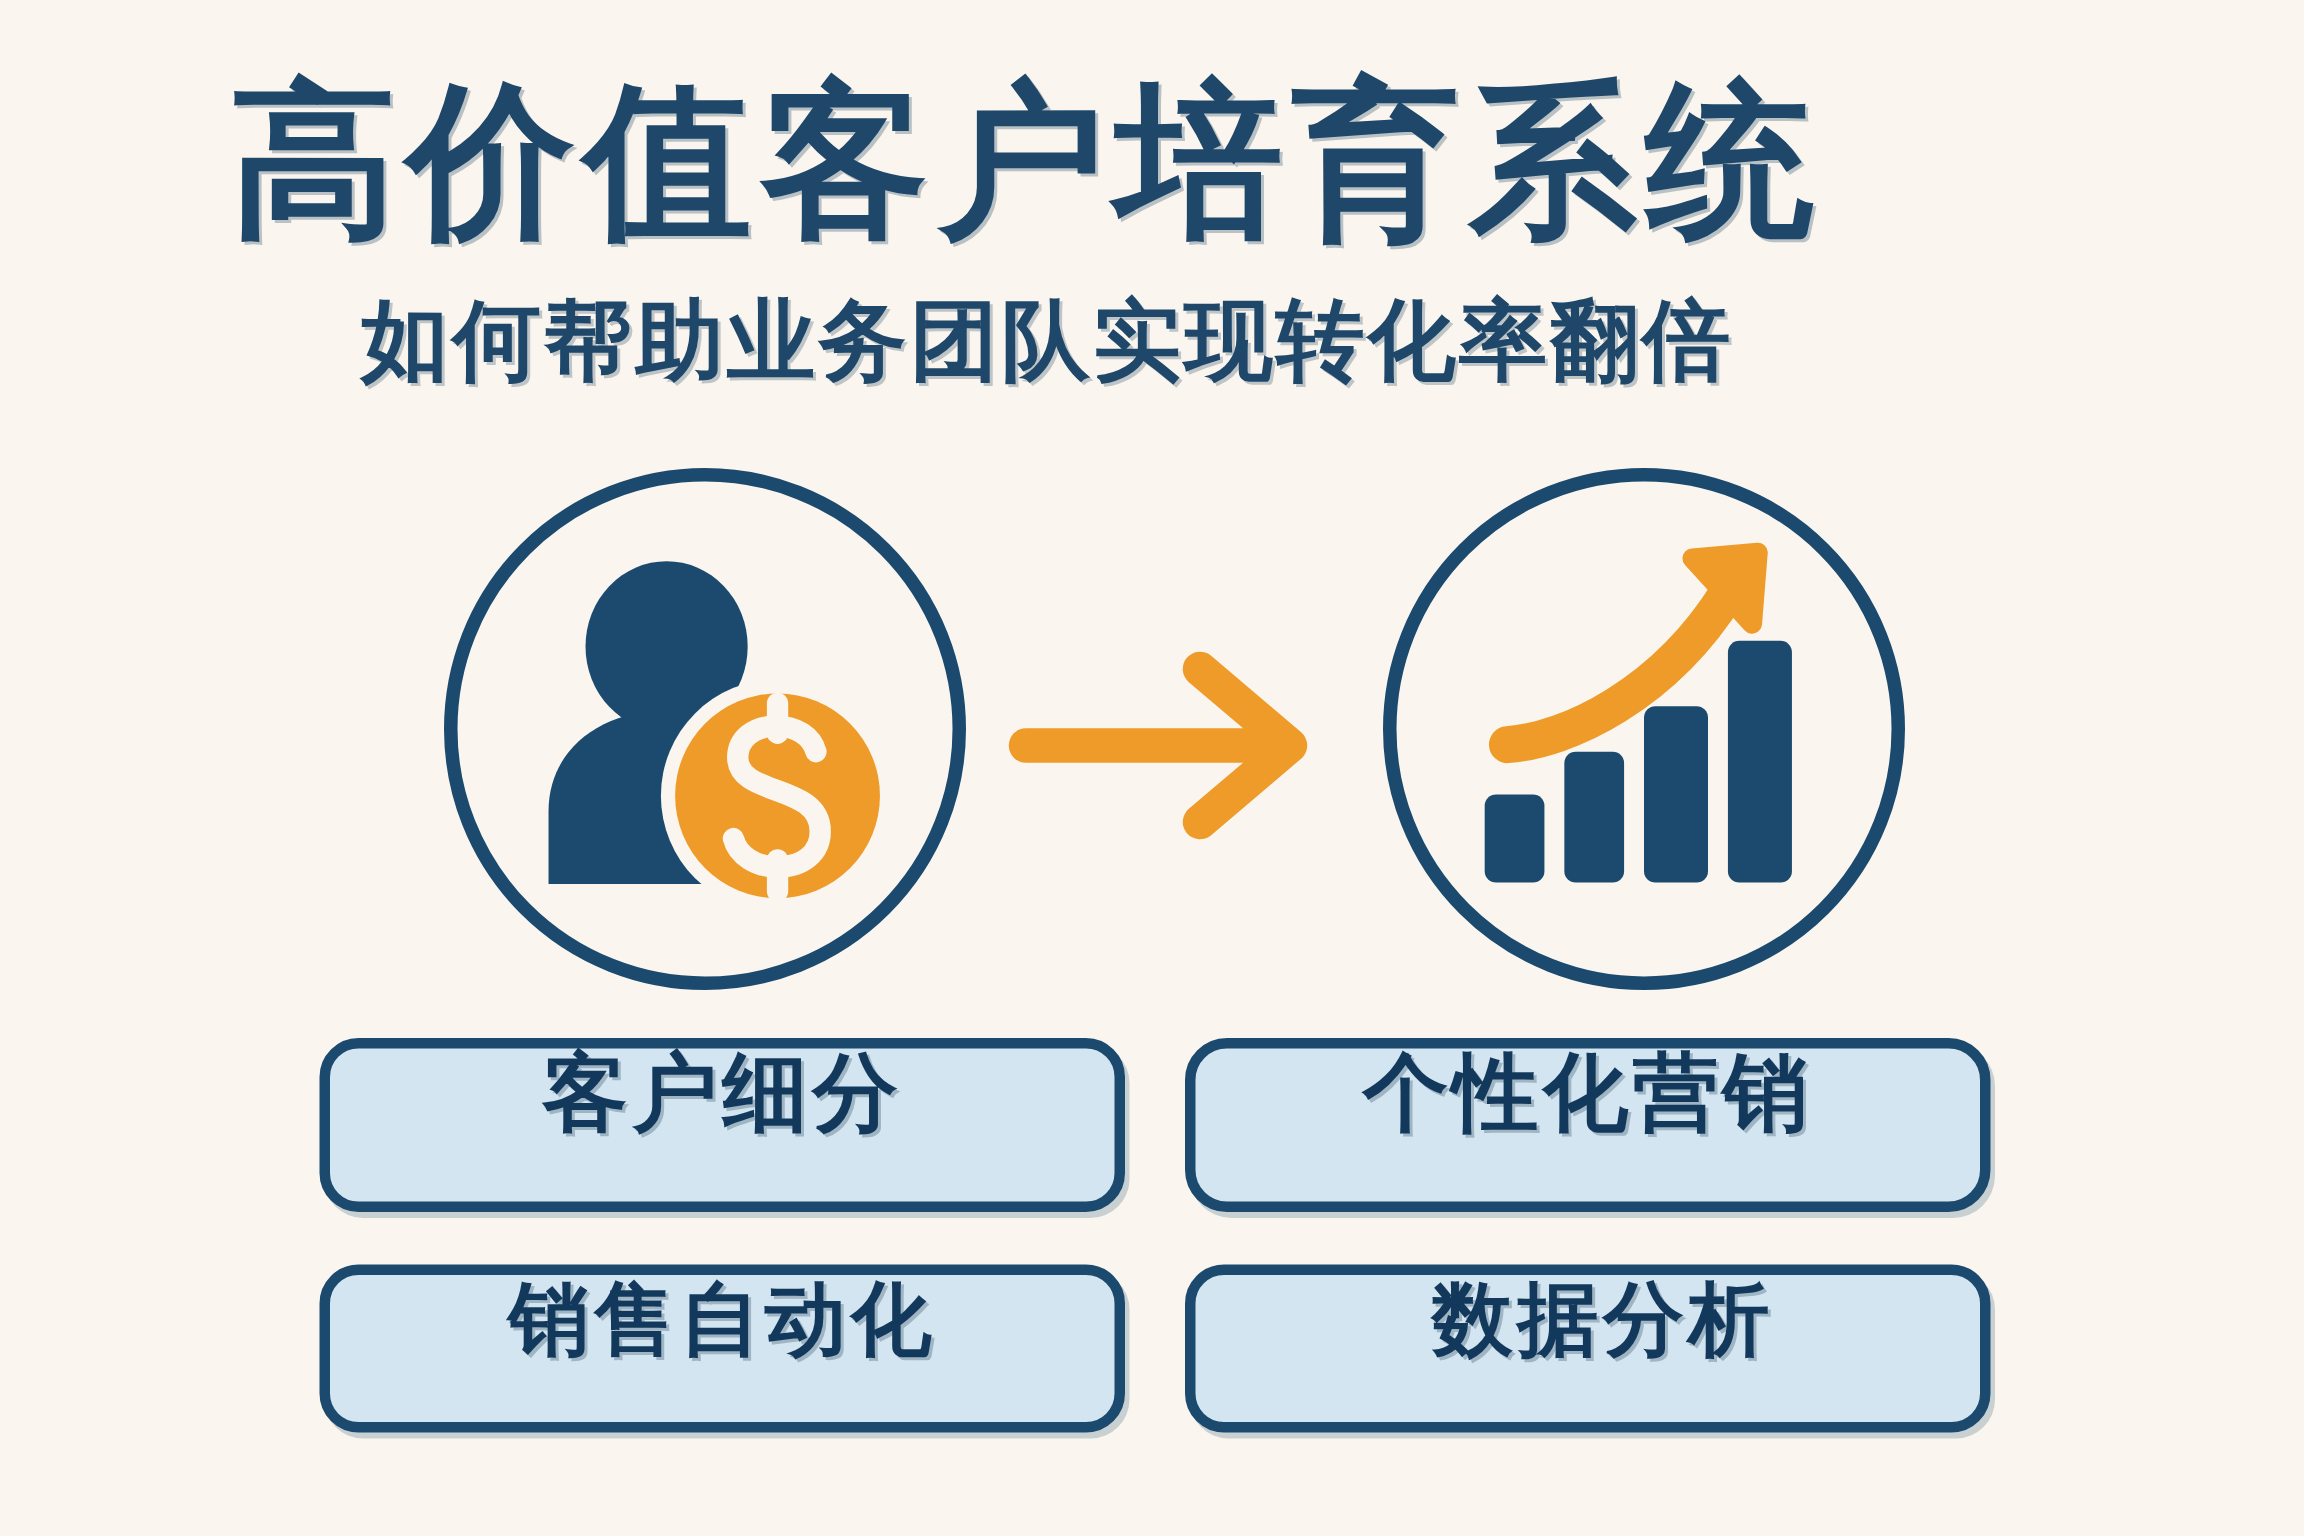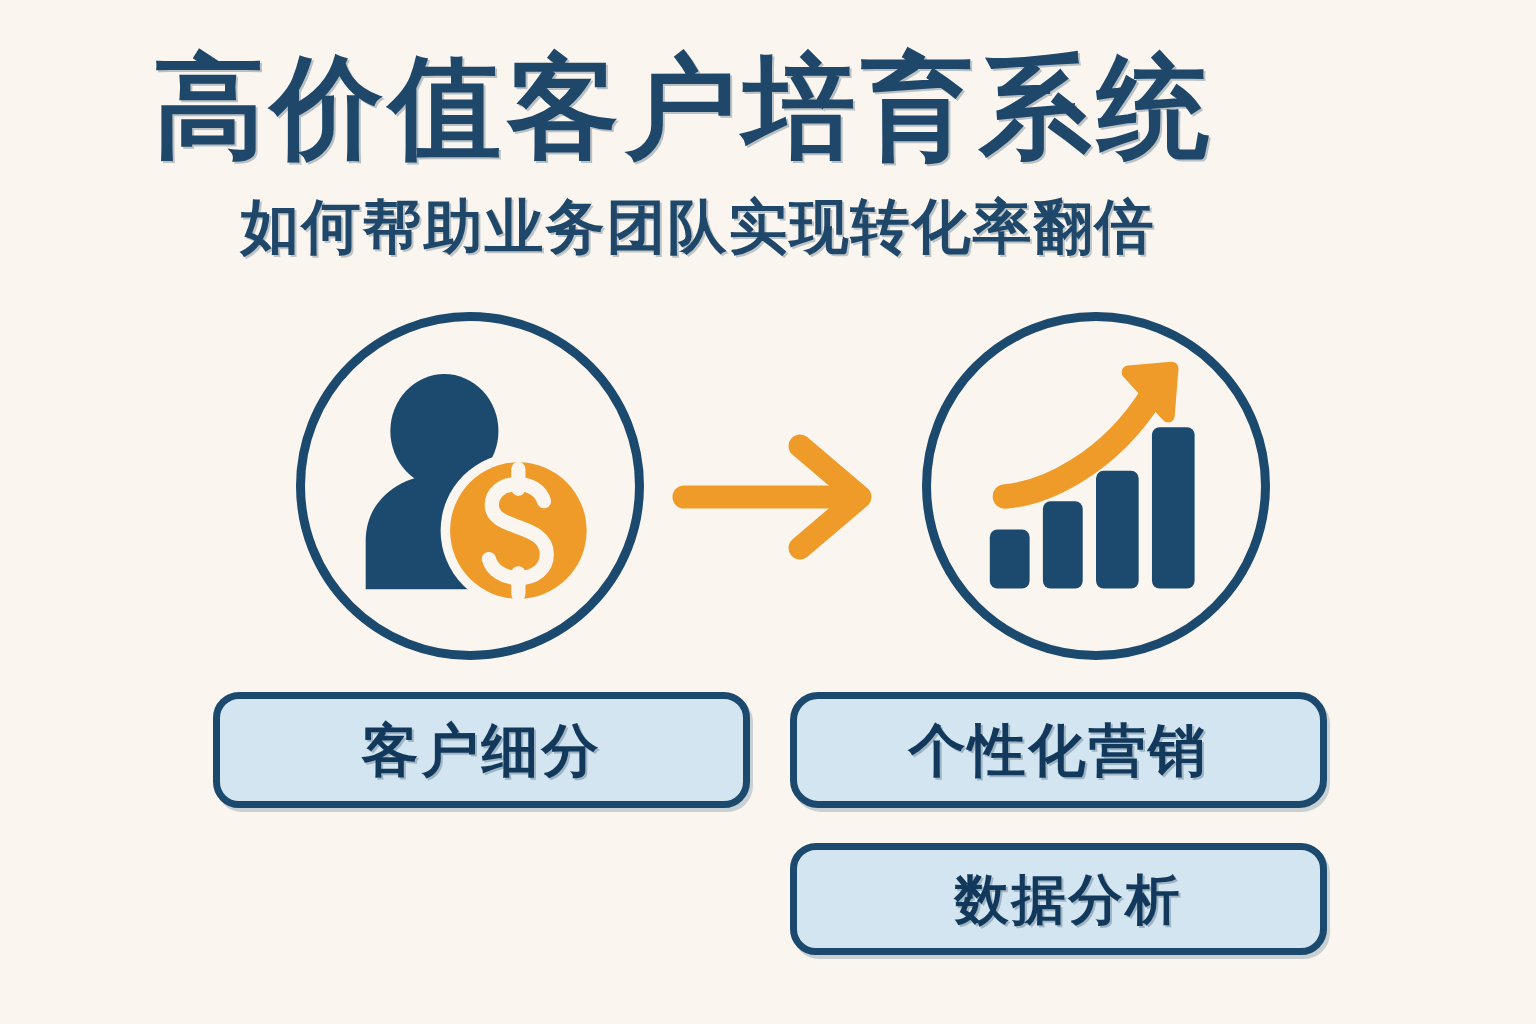--- a/index.html
+++ b/index.html
@@ -114,21 +114,20 @@
 
   .pill {
     position: absolute;
     width: 537px;
     height: 116px;
     box-sizing: border-box;
     background: #d3e5f0;
     border: 7px solid #1b4a6e;
     border-radius: 26px;
     display: flex;
-    align-items: center;
     justify-content: center;
     box-shadow: 3px 4px 0 rgba(27,74,110,0.22);
   }
   .pill.c0 { left: 0;     top: 0;   }
   .pill.c1 { left: 577px; top: 0; border-radius: 28px;   }
   .pill.c2 { left: 0;     top: 151px; height: 112px; }
   .pill.c3 { left: 577px; top: 151px; height: 112px; padding-left: 20px; }
 
   .pill-label {
     font-size: 57px;
@@ -202,18 +201,21 @@
     </div>
   </div>
 
   <div class="pill-grid">
     <div class="pill c0">
       <span class="pill-label">客户细分</span>
     </div>
     <div class="pill c1">
       <span class="pill-label">个性化营销</span>
     </div>
+    <div class="pill c2">
+      <span class="pill-label">销售自动化</span>
+    </div>
     <div class="pill c3">
       <span class="pill-label">数据分析</span>
     </div>
   </div>
 
 </div>
 
 </body></html>

